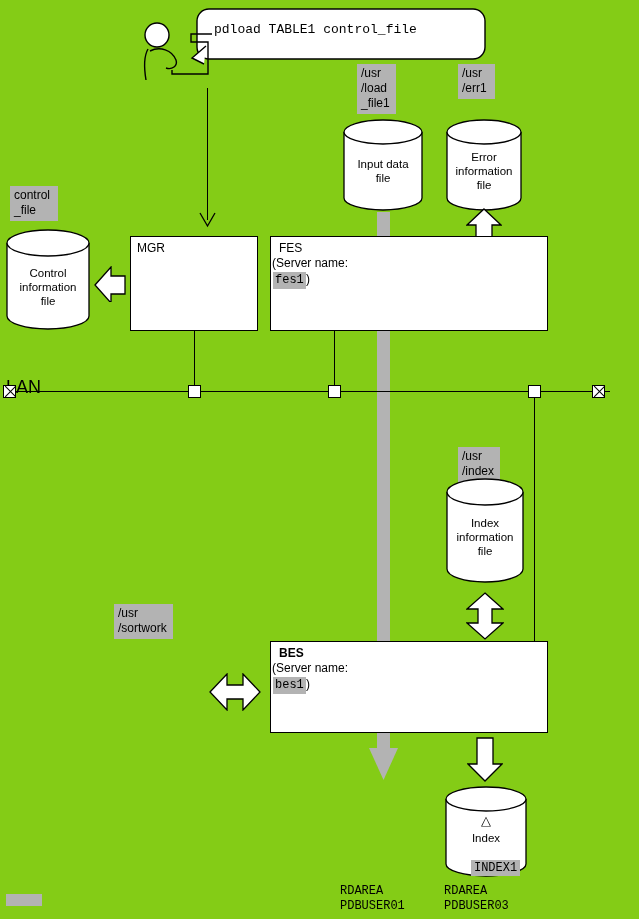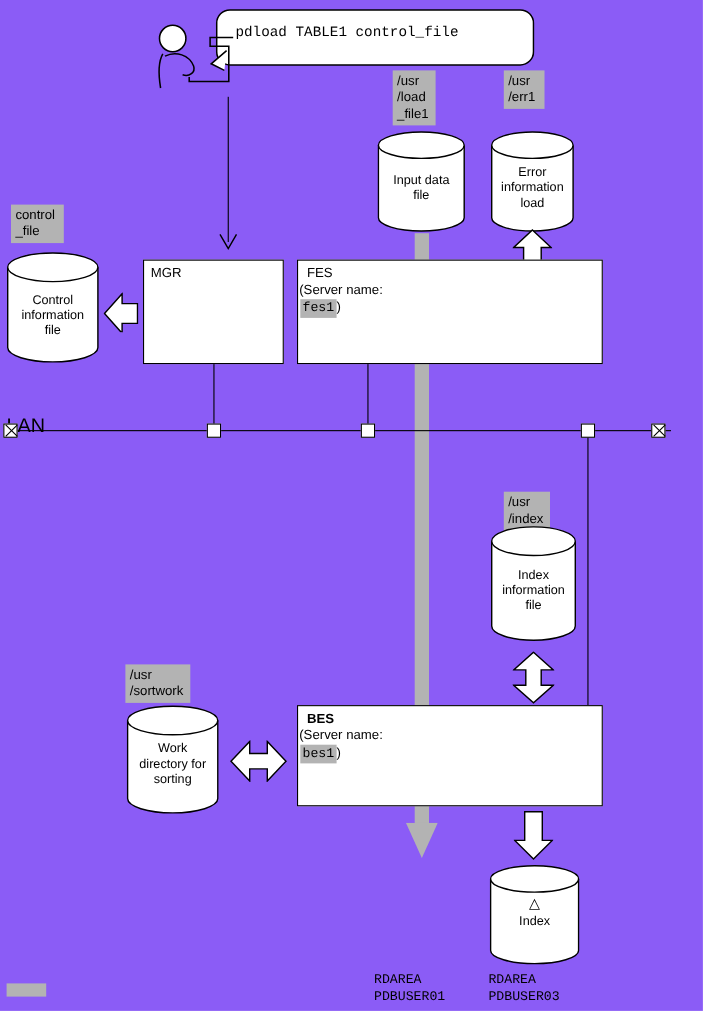--- a/index.html
+++ b/index.html
@@ -4,21 +4,21 @@
 <style>
   html, body {
     margin: 0;
     padding: 0;
     background: #ffffff;
   }
   #canvas {
     position: relative;
     width: 639px;
     height: 919px;
-    background: #8b5cf6;
+    background: #84cc16;
     font-family: "Liberation Sans", sans-serif;
     color: #000000;
     overflow: hidden;
   }
   .abs { position: absolute; }
 
   
   .txt {
     position: absolute;
     font-size: 12px;
@@ -161,21 +161,21 @@
 file</div>
   </div>
 
   <div class="cyl" style="left:446px; top:119px;">
     <svg width="76" height="92" viewBox="0 0 76 92">
       <path d="M1,13 L1,79 A37,12 0 0 0 75,79 L75,13" fill="#ffffff" stroke="#000000" stroke-width="1.3"></path>
       <ellipse cx="38" cy="13" rx="37" ry="12" fill="#ffffff" stroke="#000000" stroke-width="1.3"></ellipse>
     </svg>
     <div class="cyl-text" style="top:31px;">Error
 information
-load</div>
+file</div>
   </div>
 
   <svg class="abs" style="left:466px; top:208px;" width="36" height="32">
     <path d="M18,1 L35,17 L26,17 L26,31 L10,31 L10,17 L1,17 Z" fill="#ffffff" stroke="#000000" stroke-width="1.3"></path>
   </svg>
 
   <div class="txt hl" style="left:10px; top:186px; padding:2px 8px 3px 4px; line-height:15px;">control
 _file</div>
 
   <div class="cyl" style="left:6px; top:229px;">
@@ -229,29 +229,20 @@
 file</div>
   </div>
 
   <svg class="abs" style="left:466px; top:592px;" width="38" height="48">
     <path d="M19,1 L37,17 L26,17 L26,31 L37,31 L19,47 L1,31 L12,31 L12,17 L1,17 Z" fill="#ffffff" stroke="#000000" stroke-width="1.3"></path>
   </svg>
 
   <div class="txt hl" style="left:114px; top:604px; padding:2px 6px 3px 4px; line-height:15px;">/usr
 /sortwork</div>
 
-  <div class="cyl" style="left:115px; top:641px;">
-    <svg width="84" height="100" viewBox="0 0 84 100">
-      <path d="M1,14 L1,85 A41,13 0 0 0 83,85 L83,14" fill="#ffffff" stroke="#000000" stroke-width="1.3"></path>
-      <ellipse cx="42" cy="14" rx="41" ry="13" fill="#ffffff" stroke="#000000" stroke-width="1.3"></ellipse>
-    </svg>
-    <div class="cyl-text" style="top:33px;">Work
-directory for
-sorting</div>
-  </div>
 
   <svg class="abs" style="left:209px; top:673px;" width="52" height="38">
     <path d="M1,19 L18,1 L18,12 L34,12 L34,1 L51,19 L34,37 L34,26 L18,26 L18,37 Z" fill="#ffffff" stroke="#000000" stroke-width="1.3"></path>
   </svg>
 
   <div class="box" style="left:270px; top:641px; width:278px; height:92px;"></div>
   <div class="box-label" style="left:279px; top:646px;font-weight:bold;">BES</div>
   <div class="box-label" style="left:272px; top:661px;">(Server name:</div>
   <div class="box-label mono hl" style="left:273px; top:677px; padding:1px 2px;">bes1</div>
   <div class="box-label" style="left:306px; top:677px;">)</div>
@@ -261,20 +252,23 @@
   </svg>
 
 
   <div class="cyl" style="left:445px; top:786px;">
     <svg width="82" height="92" viewBox="0 0 82 92">
       <path d="M1,13 L1,78 A40,12 0 0 0 81,78 L81,13" fill="#ffffff" stroke="#000000" stroke-width="1.3"></path>
       <ellipse cx="41" cy="13" rx="40" ry="12" fill="#ffffff" stroke="#000000" stroke-width="1.3"></ellipse>
     </svg>
     <div class="cyl-text" style="top:28px; font-size:13px;">△</div>
     <div class="cyl-text" style="top:45px;">Index</div>
+    <div class="cyl-text" style="top:60px;">
+      <span class="mono hl" style="font-size:12px; padding:1px 3px;">INDEX1</span>
+    </div>
   </div>
 
   <div class="txt mono" style="left:340px; top:884px; font-size:12px;">RDAREA</div>
   <div class="txt mono" style="left:340px; top:899px; font-size:12px;">PDBUSER01</div>
 
   <div class="txt mono" style="left:444px; top:884px; font-size:12px;">RDAREA</div>
   <div class="txt mono" style="left:444px; top:899px; font-size:12px;">PDBUSER03</div>
 
   <div class="swatch" style="left:6px; top:894px;"></div>
 

